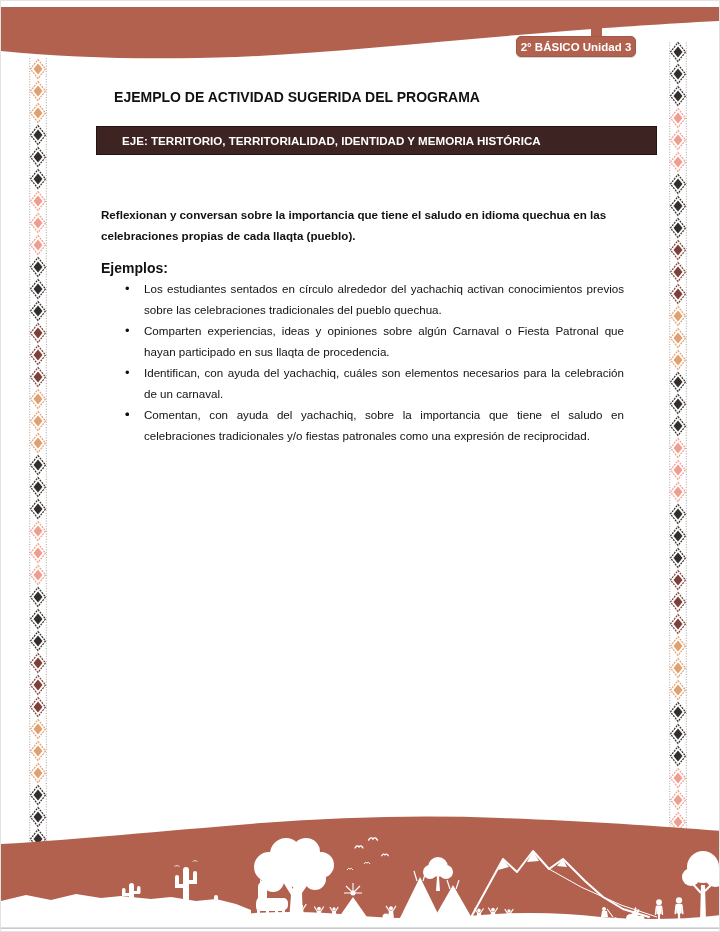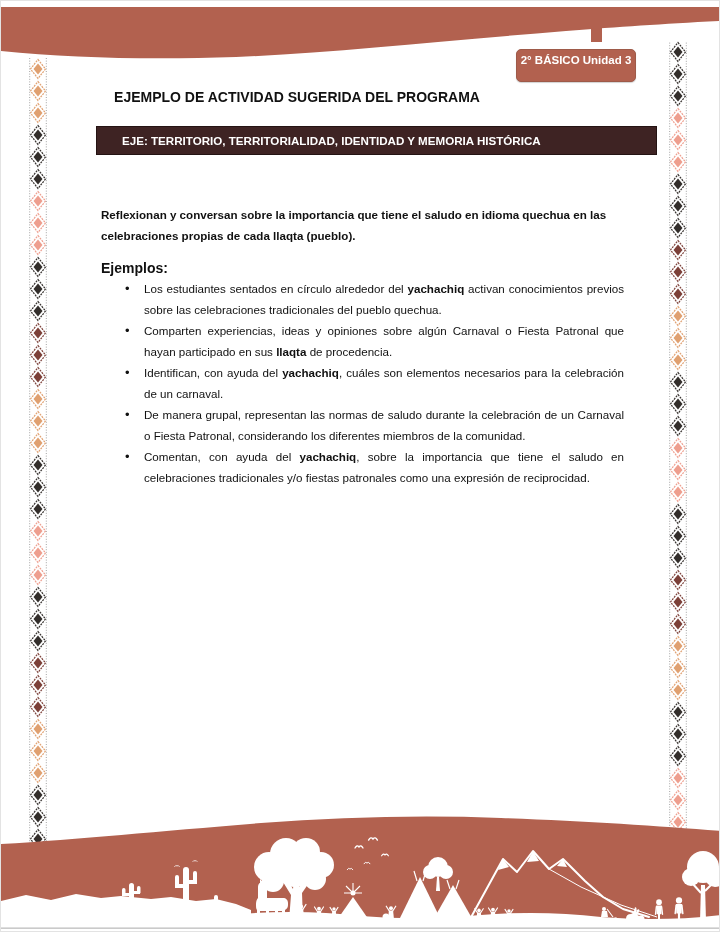--- a/index.html
+++ b/index.html
@@ -9,21 +9,21 @@
     font-family:"Liberation Sans", sans-serif;
     border:1px solid #e3e3e3;box-sizing:border-box;
   }
   
   .strip{position:absolute;z-index:0;}
   .strip-left{left:28px;top:57px;}
   .strip-right{left:668px;top:40px;}
   
   .top-wave{position:absolute;left:0;top:0;z-index:1;}
   .unit-badge{
-    position:absolute;left:515px;top:48px;width:120px;height:33px;z-index:2;
+    position:absolute;left:515px;top:35px;width:120px;height:21px;z-index:2;
     background:var(--terracotta,#b2614f);
     border:1px solid #9e5a49;border-radius:5px;
     color:#fff;font-size:11.5px;font-weight:bold;
     text-align:center;line-height:20px;
     box-shadow:0 1px 1px rgba(0,0,0,.18);
     box-sizing:border-box;
   }
   
   .page-title{
     position:absolute;left:0;top:88px;width:592px;z-index:2;
@@ -51,21 +51,21 @@
   .example-list{
     position:absolute;left:120px;top:277px;width:503px;z-index:2;
     margin:0;padding:0;list-style:none;
     font-size:11.6px;line-height:21px;color:#111;
   }
   .example-list li{
     position:relative;padding-left:23px;text-align:justify;
   }
   .bullet-dot{position:absolute;left:4px;top:0;}
   .bullet-dot::before{content:"\2022";font-size:13px;}
-  .term{font-weight:bold;}
+  .term{font-weight:normal;}
   
   .bottom-scene{position:absolute;left:0;bottom:0;z-index:1;}
 </style>
 </head>
 <body>
 
 <div class="page">
 
   <svg class="strip strip-left" width="18" height="795" viewBox="0 0 18 795">
     <defs>
@@ -232,21 +232,21 @@
     <li>
       <span class="bullet-dot"></span>
       <span>Comparten experiencias, ideas y opiniones sobre algún Carnaval o Fiesta Patronal que hayan participado en sus </span><span class="term">llaqta</span><span> de procedencia.</span>
     </li>
     <li>
       <span class="bullet-dot"></span>
       <span>Identifican, con ayuda del </span><span class="term">yachachiq</span><span>, cuáles son elementos necesarios para la celebración de un carnaval.</span>
     </li>
     <li>
       <span class="bullet-dot"></span>
-      <span>De manera grupal, representan las normas de saludo durante la celebración de un Carnaval o Fiesta Patronal, considerando los diferentes miembros de la comunidad.</span><span class="term"></span><span></span>
+      <span class="term"></span><span></span>
     </li>
     <li>
       <span class="bullet-dot"></span>
       <span>Comentan, con ayuda del </span><span class="term">yachachiq</span><span>, sobre la importancia que tiene el saludo en celebraciones tradicionales y/o fiestas patronales como una expresión de reciprocidad.</span>
     </li>
   </ul>
 
   <svg class="bottom-scene" width="720" height="122" viewBox="0 0 720 122">
     <defs>
       <g id="figA">

